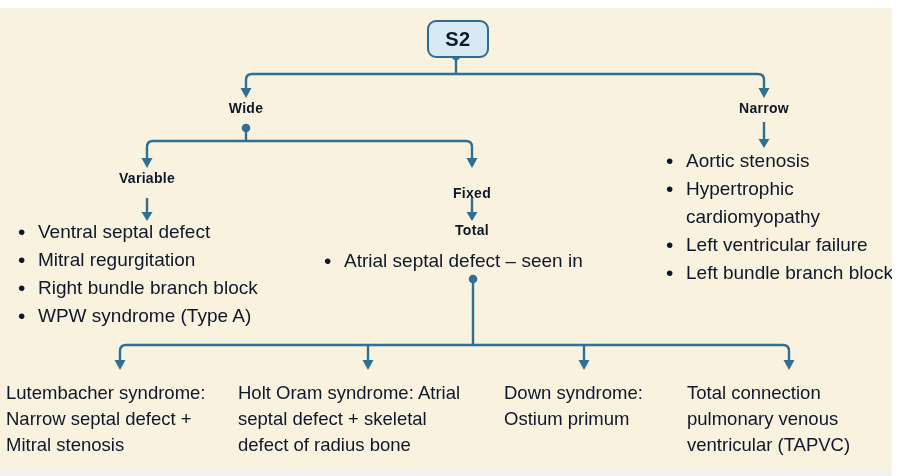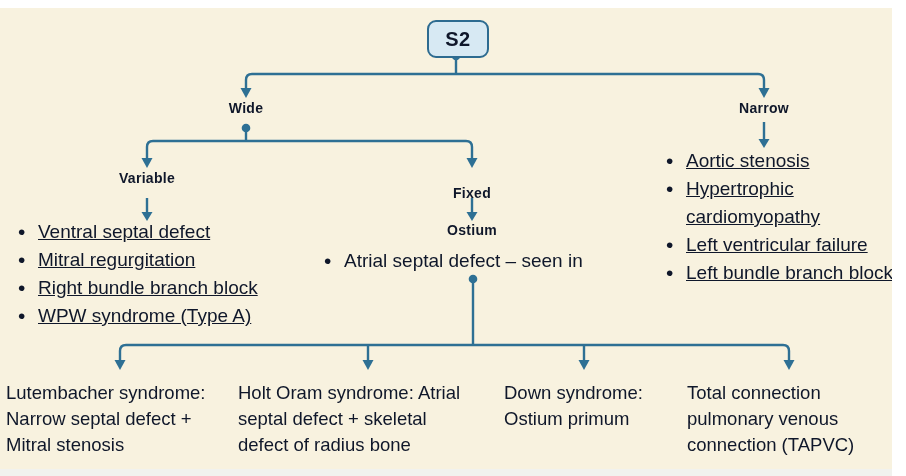--- a/index.html
+++ b/index.html
@@ -50,21 +50,20 @@
   .lbl-wide     { left: 181px; top: 92px; }
   .lbl-narrow   { left: 699px; top: 92px; }
   .lbl-variable { left: 82px;  top: 162px; }
   .lbl-fixed    { left: 407px; top: 177px; }
   .lbl-causes   { left: 407px; top: 214px; }
   ul.blist {
     position: absolute;
     list-style: none;
     margin: 0; padding: 0;
     font-size: 19px;
-    text-decoration: underline;
   }
   ul.blist li {
     position: relative;
     padding-left: 22px;
     line-height: 28px;
     white-space: pre-line;
   }
   ul.blist li::before {
     content: "\2022";
     position: absolute;
@@ -150,21 +149,21 @@
       <polygon points="783.5,352 794.5,352 789,362"></polygon>
     </g>
   </svg>
 
   <div class="node-box">S2</div>
 
   <div class="lbl lbl-wide">Wide</div>
   <div class="lbl lbl-narrow">Narrow</div>
   <div class="lbl lbl-variable">Variable</div>
   <div class="lbl lbl-fixed">Fixed</div>
-  <div class="lbl lbl-causes">Ostium</div>
+  <div class="lbl lbl-causes">Total</div>
 
   <ul class="blist variable-list">
     <li>Ventral septal defect</li>
     <li>Mitral regurgitation</li>
     <li>Right bundle branch block</li>
     <li>WPW syndrome (Type A)</li>
   </ul>
 
   <div class="cause-row">Atrial septal defect – seen in</div>
 
@@ -189,17 +188,17 @@
   </div>
 
   <div class="term term-3">
     <div>Down syndrome:</div>
     <div>Ostium primum</div>
   </div>
 
   <div class="term term-4">
     <div>Total connection</div>
     <div>pulmonary venous</div>
-    <div>connection (TAPVC)</div>
+    <div>ventricular (TAPVC)</div>
   </div>
 
   <div class="bottom-strip"></div>
 </div>
 
 </body></html>

